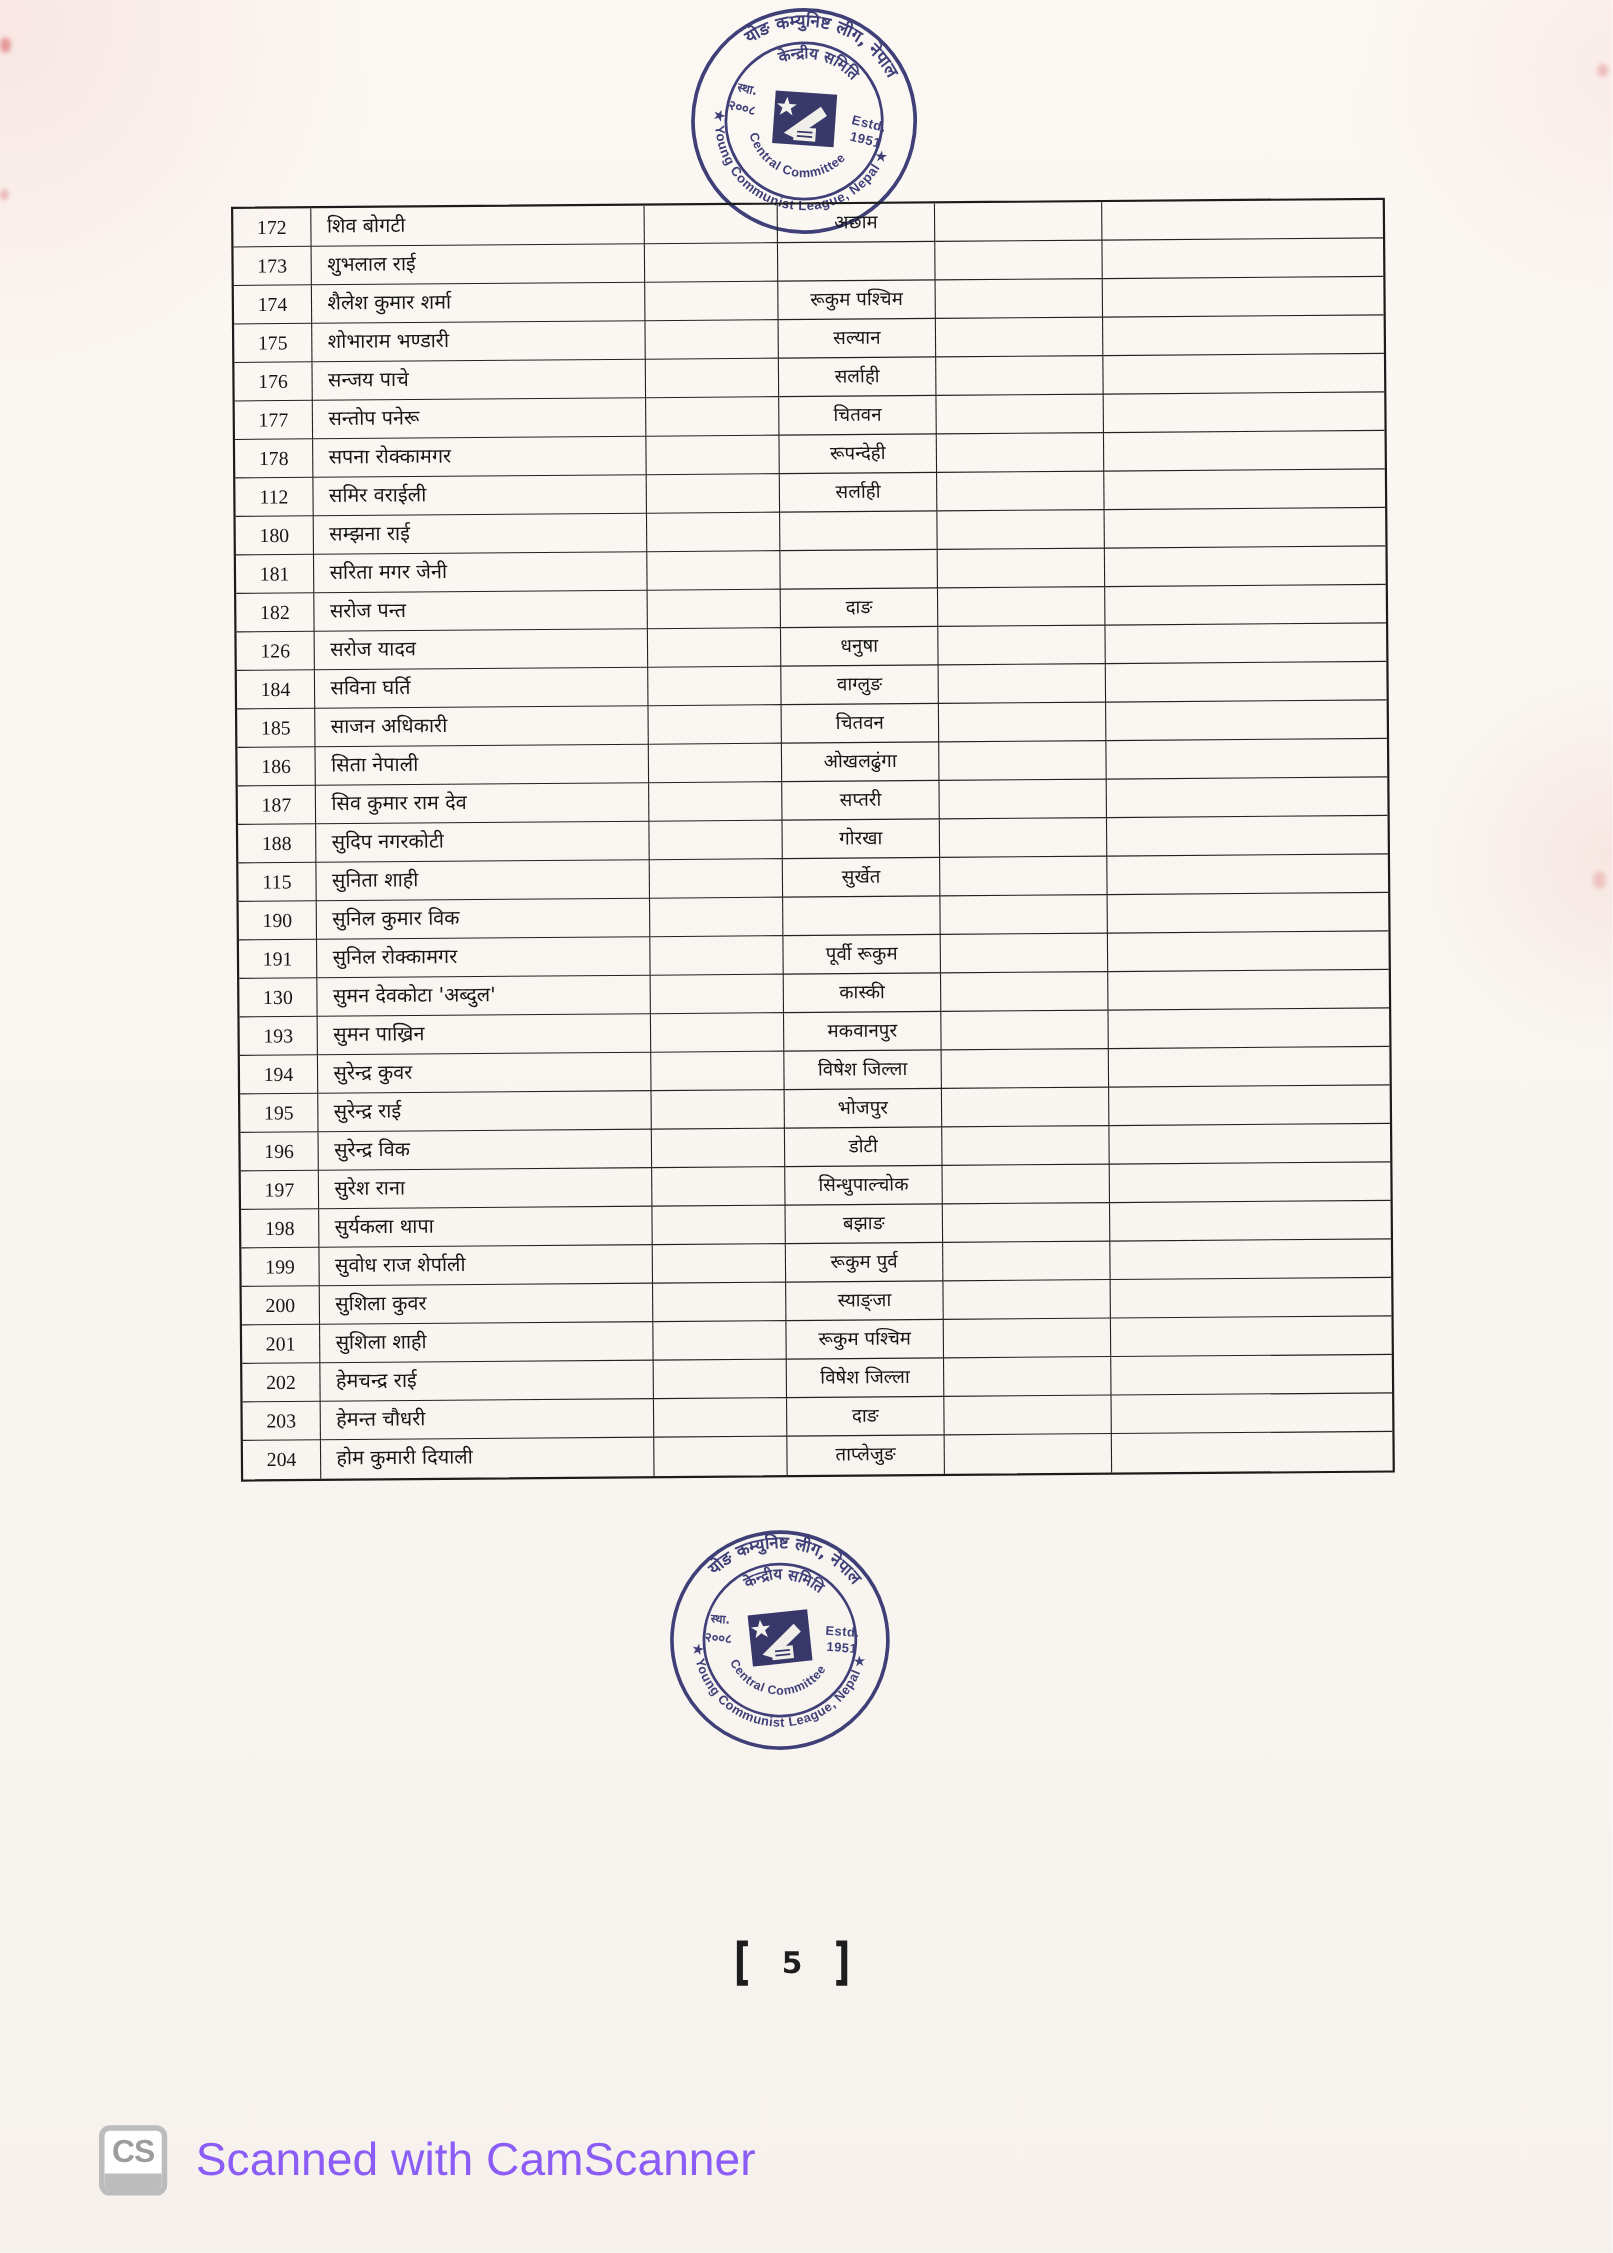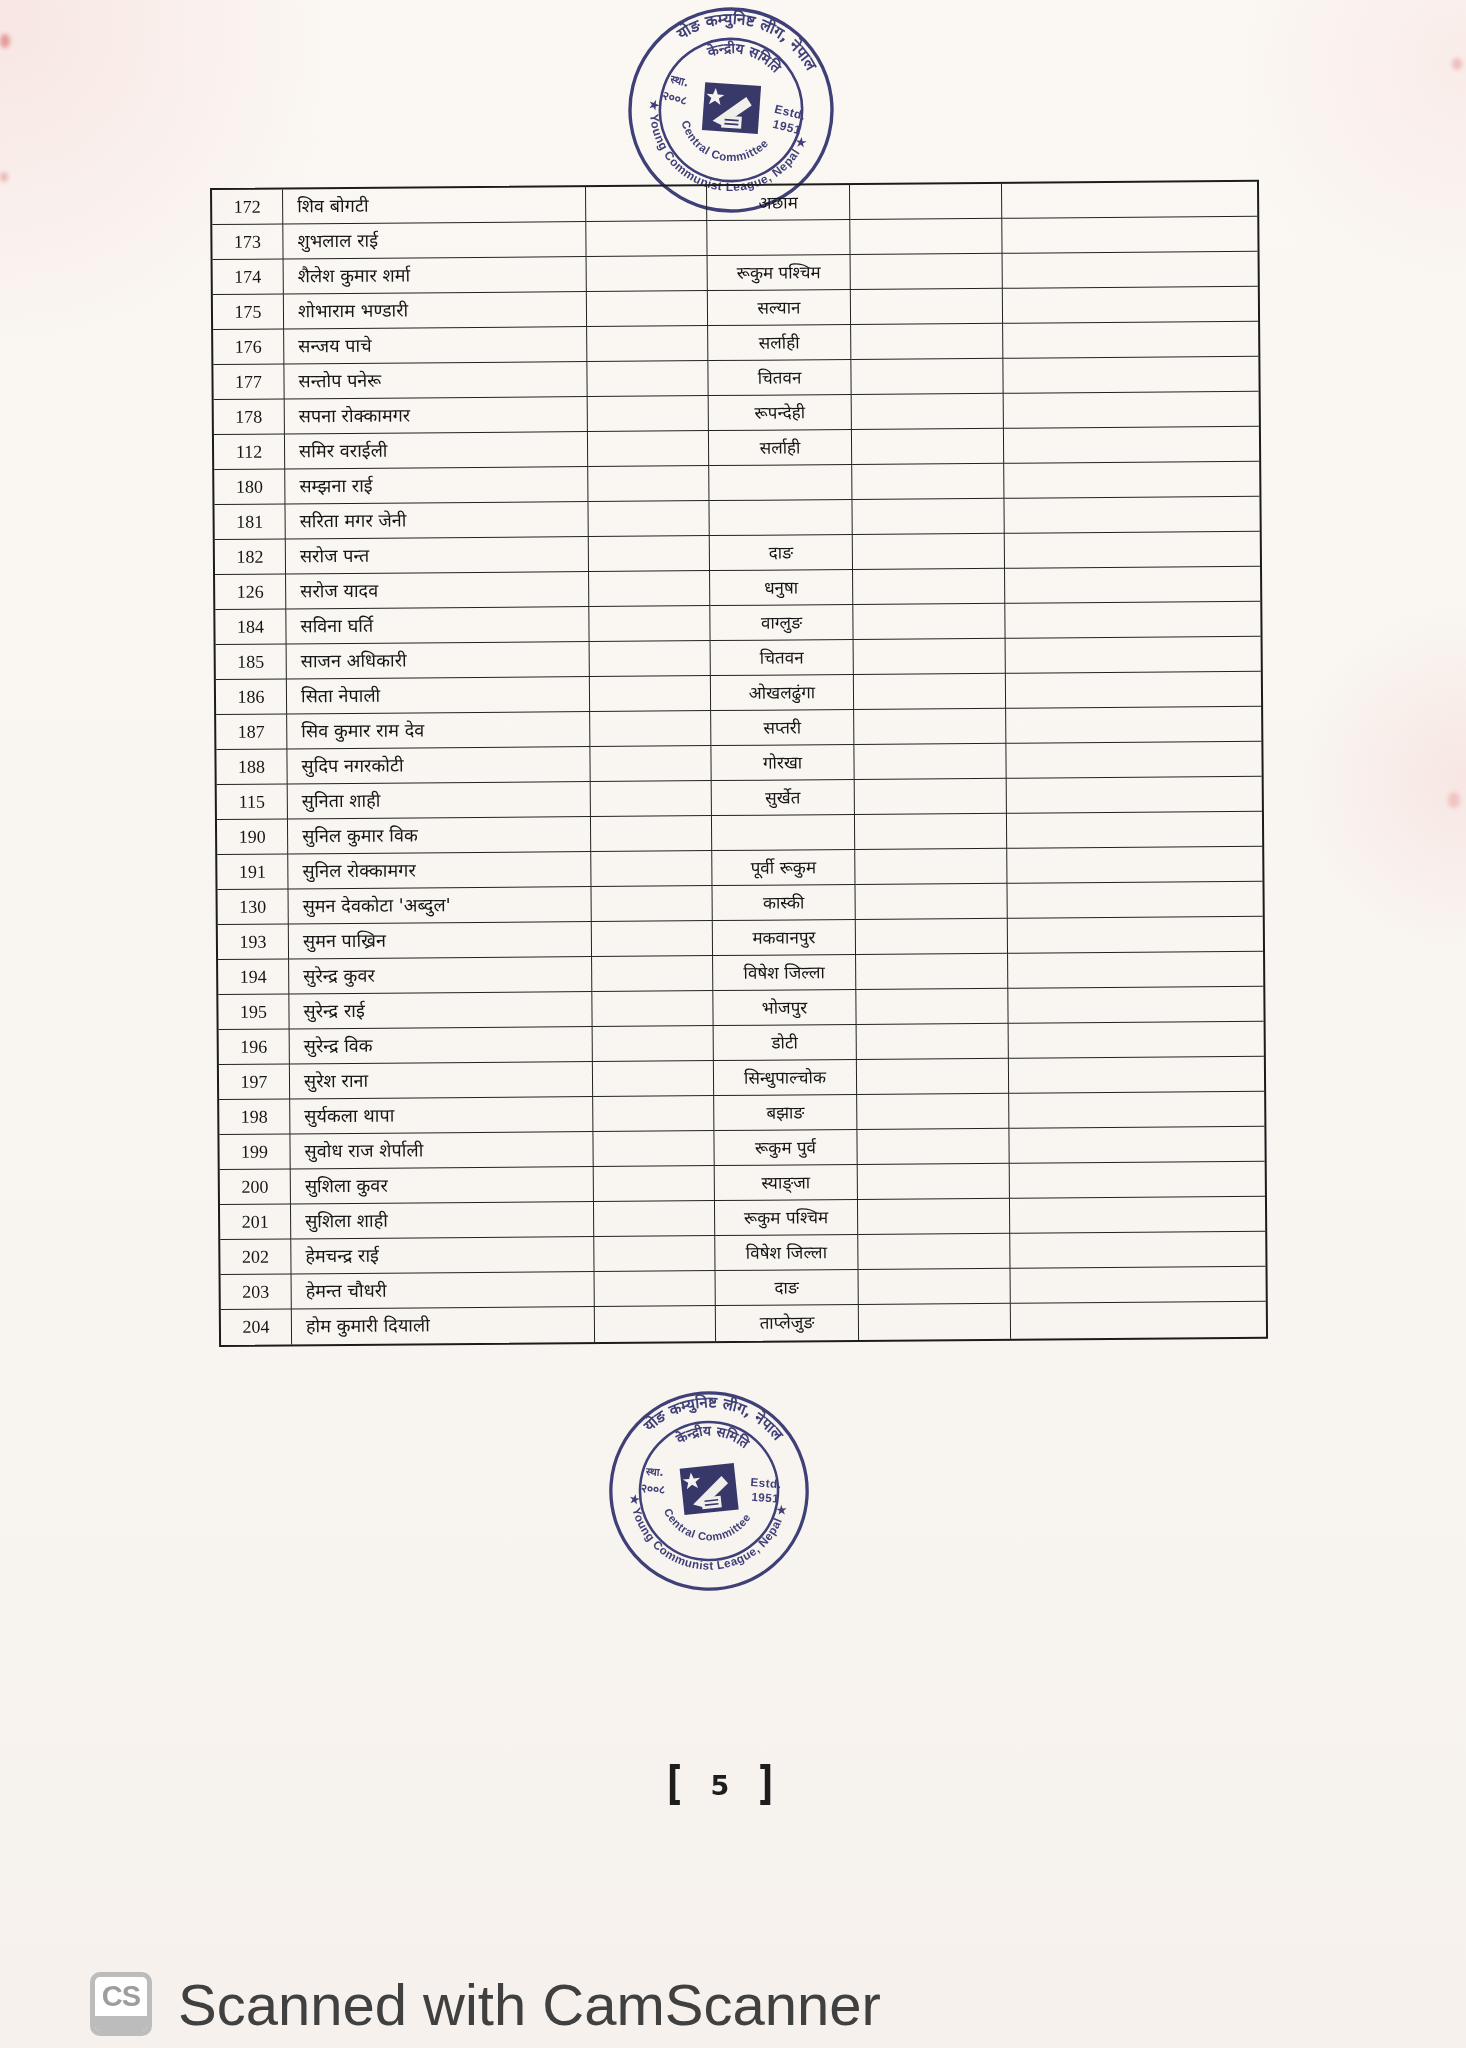--- a/index.html
+++ b/index.html
@@ -46,37 +46,37 @@
   
   .page-number{
     position:absolute;left:630px;top:1756px;width:180px;text-align:center;
     color:#1d1d1d;font-family:"DejaVu Sans",sans-serif;
     display:flex;align-items:center;justify-content:center;gap:26px;
   }
   .page-number .bracket{font-size:46px;font-weight:700;transform:scaleX(.72);}
   .page-number .num{font-size:27px;font-weight:600;padding-top:4px;}
 
   
-  .cam-footer{position:absolute;left:58px;top:1932px;display:flex;align-items:flex-end;padding-left:32px;}
+  .cam-footer{position:absolute;left:58px;top:1932px;display:flex;align-items:flex-start;padding-left:32px;}
   .cs-badge{
     position:relative;width:62px;height:64px;box-sizing:border-box;
     border:5px solid #bcbcbc;border-radius:10px;background:#fff;
     display:flex;align-items:flex-start;justify-content:center;
   }
   .cs-badge .cs-text{
     font-family:"Liberation Sans",sans-serif;font-weight:700;font-size:29px;
     color:#9d9d9d;line-height:38px;letter-spacing:-1px;
   }
   .cs-badge .cs-bar{
     position:absolute;left:0;right:0;bottom:0;height:15px;background:#bcbcbc;
     border-radius:0 0 5px 5px;
   }
   .cam-text{
     margin-left:26px;font-family:"Liberation Sans",sans-serif;
-    font-size:58px;color:#404040;line-height:62px;letter-spacing:0;margin-top:42px;
+    font-size:42px;color:#8b5cf6;line-height:62px;letter-spacing:0;
   }
 </style>
 </head>
 <body>
 
 <div class="speck" style="left:0;top:34px;width:10px;height:14px;background:rgba(210,80,80,.5);"></div>
 <div class="speck" style="left:0;top:172px;width:8px;height:10px;background:rgba(215,120,120,.45);"></div>
 <div class="speck" style="left:1452px;top:58px;width:10px;height:12px;background:rgba(220,120,120,.4);"></div>
 <div class="speck" style="left:1448px;top:792px;width:12px;height:16px;background:rgba(225,130,130,.35);"></div>
 

